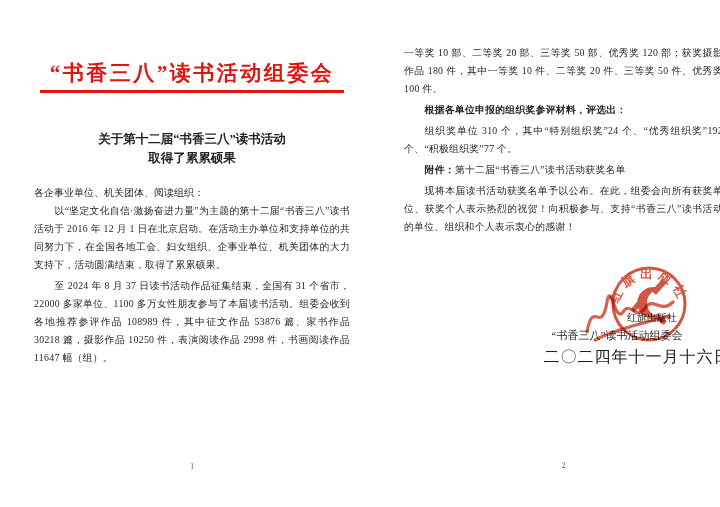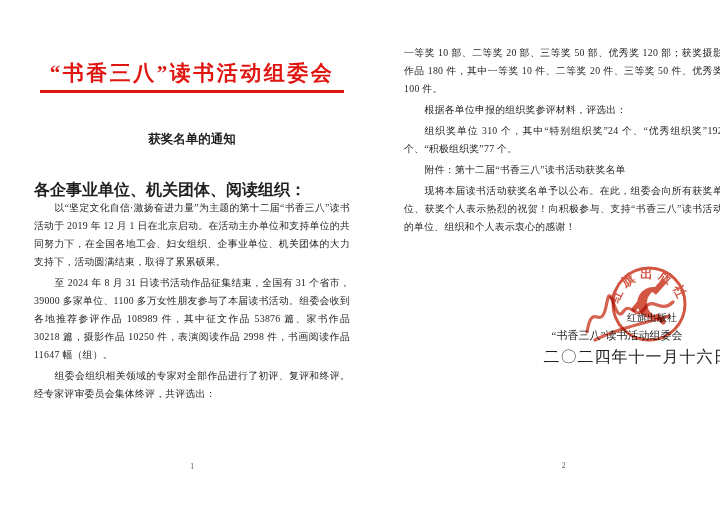--- a/index.html
+++ b/index.html
@@ -13,27 +13,27 @@
 
   
   .masthead{
     margin-top:61px;text-align:center;color:#e01510;font-weight:700;
     font-size:21px;line-height:25px;letter-spacing:2.5px;white-space:nowrap;
   }
   .masthead-rule{height:2.5px;background:#e01510;margin:4px 6px 0 6px;}
   .doc-title{margin-top:37px;text-align:center;font-weight:700;font-size:12.5px;line-height:19.5px;}
 
   
-  .salutation{margin-top:32px;font-weight:700;font-size:16px;line-height:18px;}
+  .salutation{margin-top:15px;font-weight:400;font-size:10px;line-height:18px;}
   p.body{
     margin:0 0 3px 0;font-size:9.8px;letter-spacing:0.3px;line-height:18px;
     text-align:justify;text-indent:2.1em;
   }
   p.body.no-indent{text-indent:0;}
-  p.body b{font-weight:400;}
+  p.body b{font-weight:700;}
   .page2 .flow{padding-top:44px;}
   .attachment{margin-top:16px;}
 
   .page-num{
     position:absolute;left:0;width:100%;text-align:center;
     font-size:7.5px;color:#555;
   }
   .page1 .page-num{top:462px;}
   .page2 .page-num{top:461px;}
 
@@ -52,28 +52,28 @@
 </head>
 <body>
 
 <div class="canvas">
 
   <div class="page page1">
     <div class="masthead">“书香三八”读书活动组委会</div>
     <div class="masthead-rule"></div>
 
     <div class="doc-title">
-      <div>获奖名单的通知</div>
+      <div>关于第十二届“书香三八”读书活动</div>
+      <div>取得了累累硕果</div>
     </div>
 
     <div class="salutation">各企事业单位、机关团体、阅读组织：</div>
 
-    <p class="body">以“坚定文化自信·激扬奋进力量”为主题的第十二届“书香三八”读书活动于 2019 年 12 月 1 日在北京启动。在活动主办单位和支持单位的共同努力下，在全国各地工会、妇女组织、企事业单位、机关团体的大力支持下，活动圆满结束，取得了累累硕果。</p>
-    <p class="body">至 2024 年 8 月 31 日读书活动作品征集结束，全国有 31 个省市，39000 多家单位、1100 多万女性朋友参与了本届读书活动。组委会收到各地推荐参评作品 108989 件，其中征文作品 53876 篇、家书作品 30218 篇，摄影作品 10250 件，表演阅读作品 2998 件，书画阅读作品 11647 幅（组）。</p>
-    <p class="body"><span>组委会组织相关领域的专家对全部作品进行了初评、复评和终评。</span><b>经专家评审委员会集体终评，共评选出：</b></p>
+    <p class="body">以“坚定文化自信·激扬奋进力量”为主题的第十二届“书香三八”读书活动于 2016 年 12 月 1 日在北京启动。在活动主办单位和支持单位的共同努力下，在全国各地工会、妇女组织、企事业单位、机关团体的大力支持下，活动圆满结束，取得了累累硕果。</p>
+    <p class="body">至 2024 年 8 月 37 日读书活动作品征集结束，全国有 31 个省市，22000 多家单位、1100 多万女性朋友参与了本届读书活动。组委会收到各地推荐参评作品 108989 件，其中征文作品 53876 篇、家书作品 30218 篇，摄影作品 10250 件，表演阅读作品 2998 件，书画阅读作品 11647 幅（组）。</p>
 
     <div class="page-num">1</div>
   </div>
 
   <div class="page page2">
     <div class="flow">
       <p class="body no-indent">一等奖 10 部、二等奖 20 部、三等奖 50 部、优秀奖 120 部；获奖摄影作品 180 件，其中一等奖 10 件、二等奖 20 件、三等奖 50 件、优秀奖 100 件。</p>
       <p class="body"><b>根据各单位申报的组织奖参评材料，评选出：</b></p>
       <p class="body">组织奖单位 310 个，其中“特别组织奖”24 个、“优秀组织奖”192 个、“积极组织奖”77 个。</p>
       <p class="body attachment"><b>附件：</b><span>第十二届“书香三八”读书活动获奖名单</span></p>

